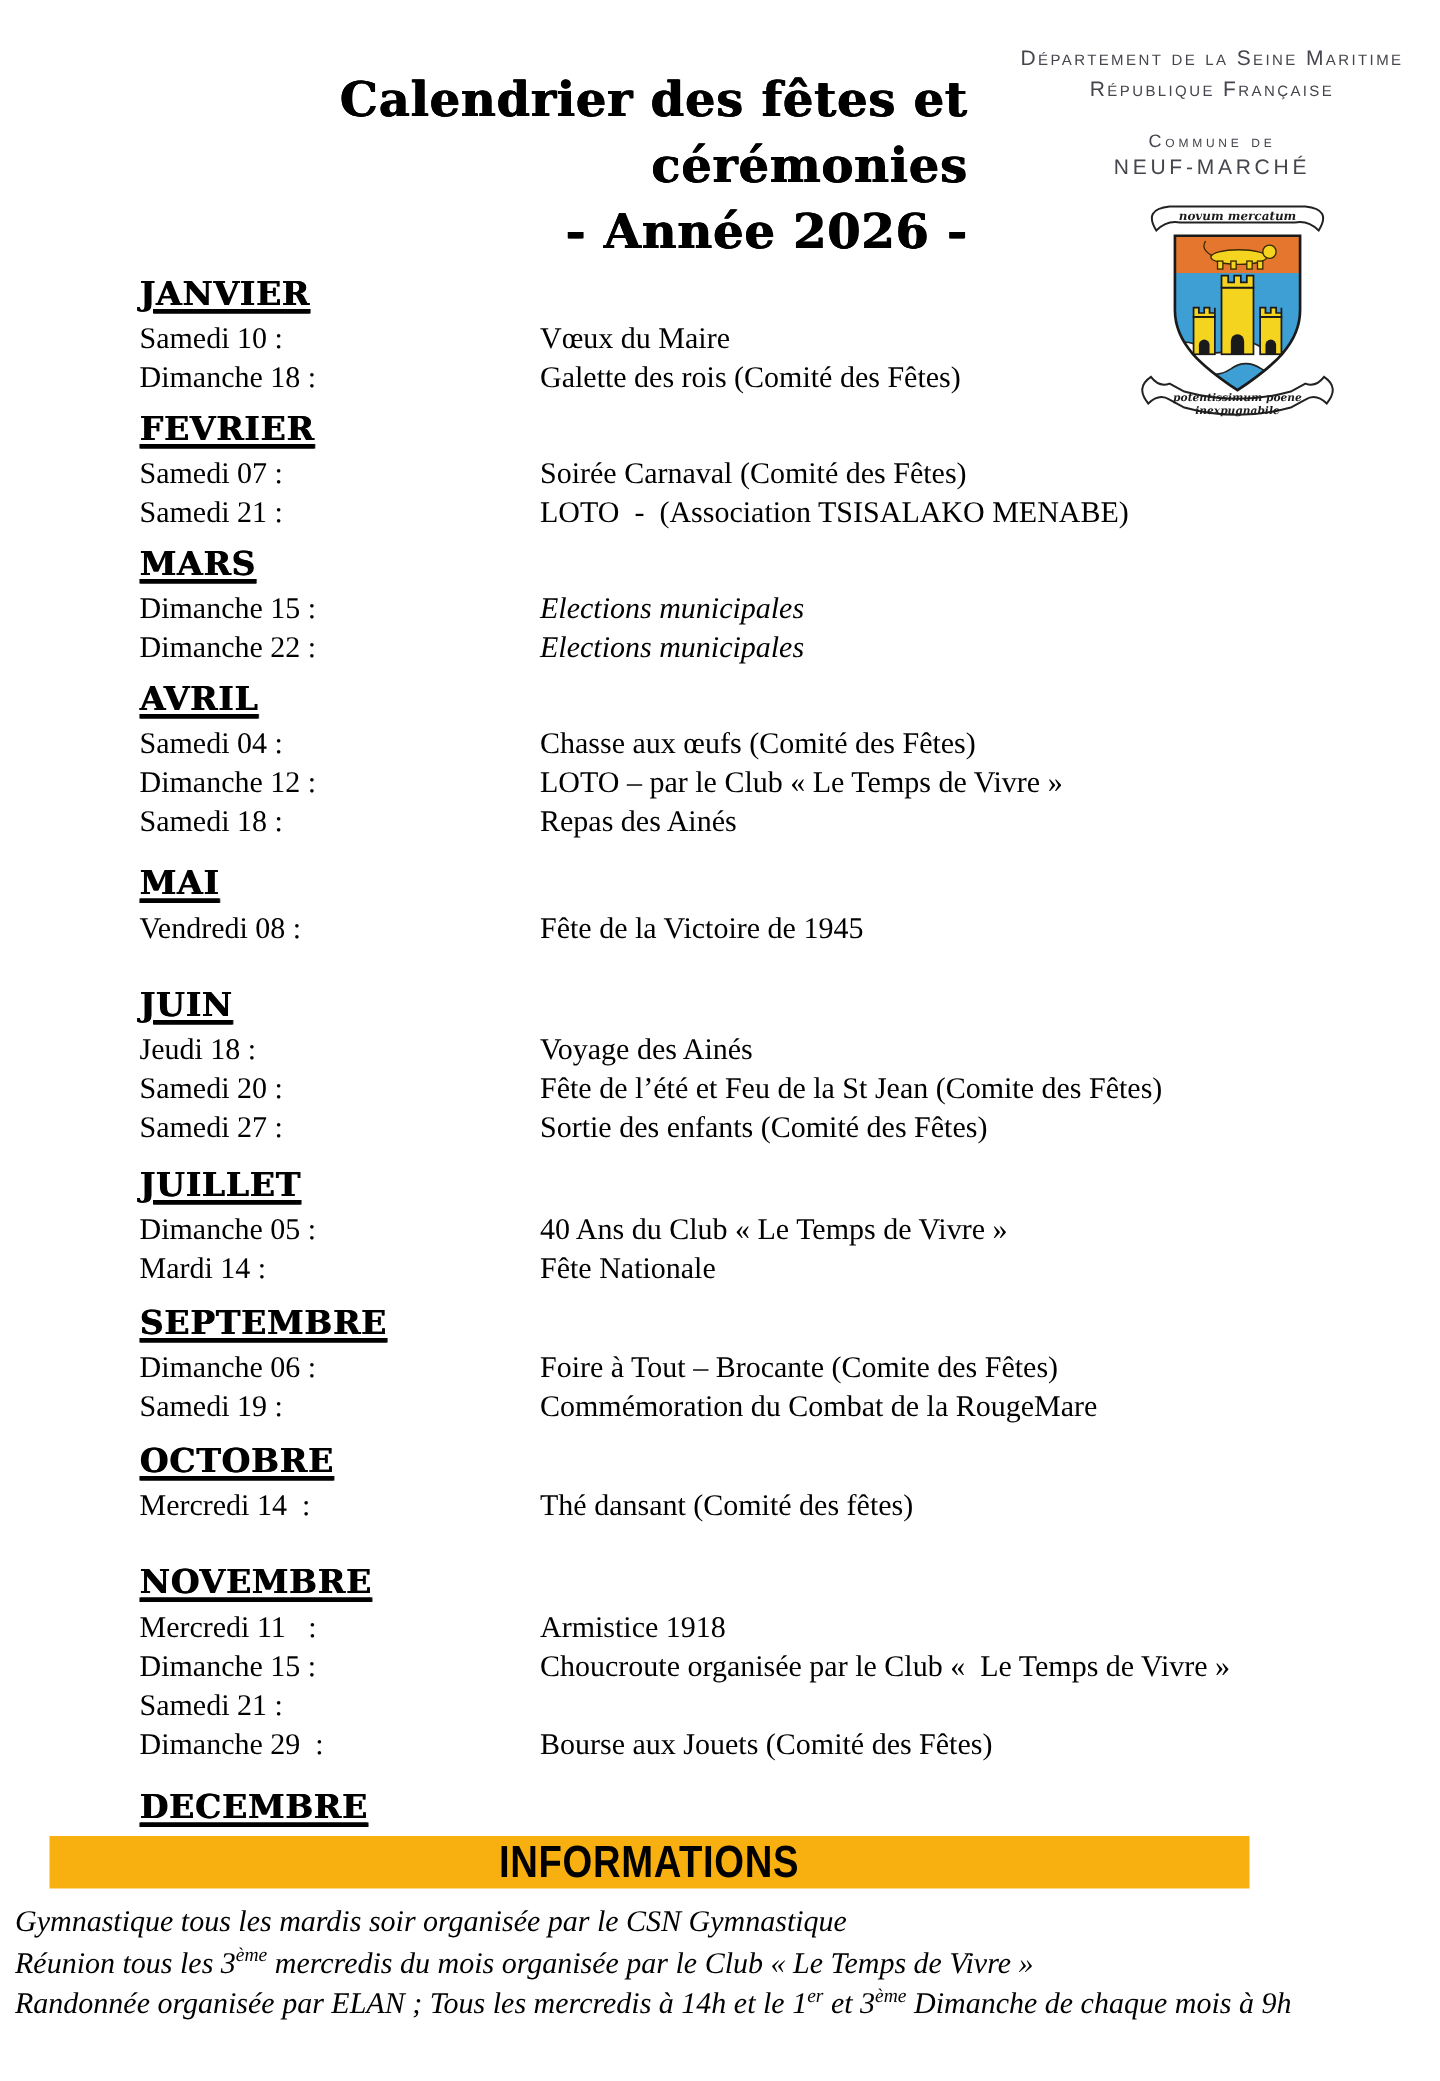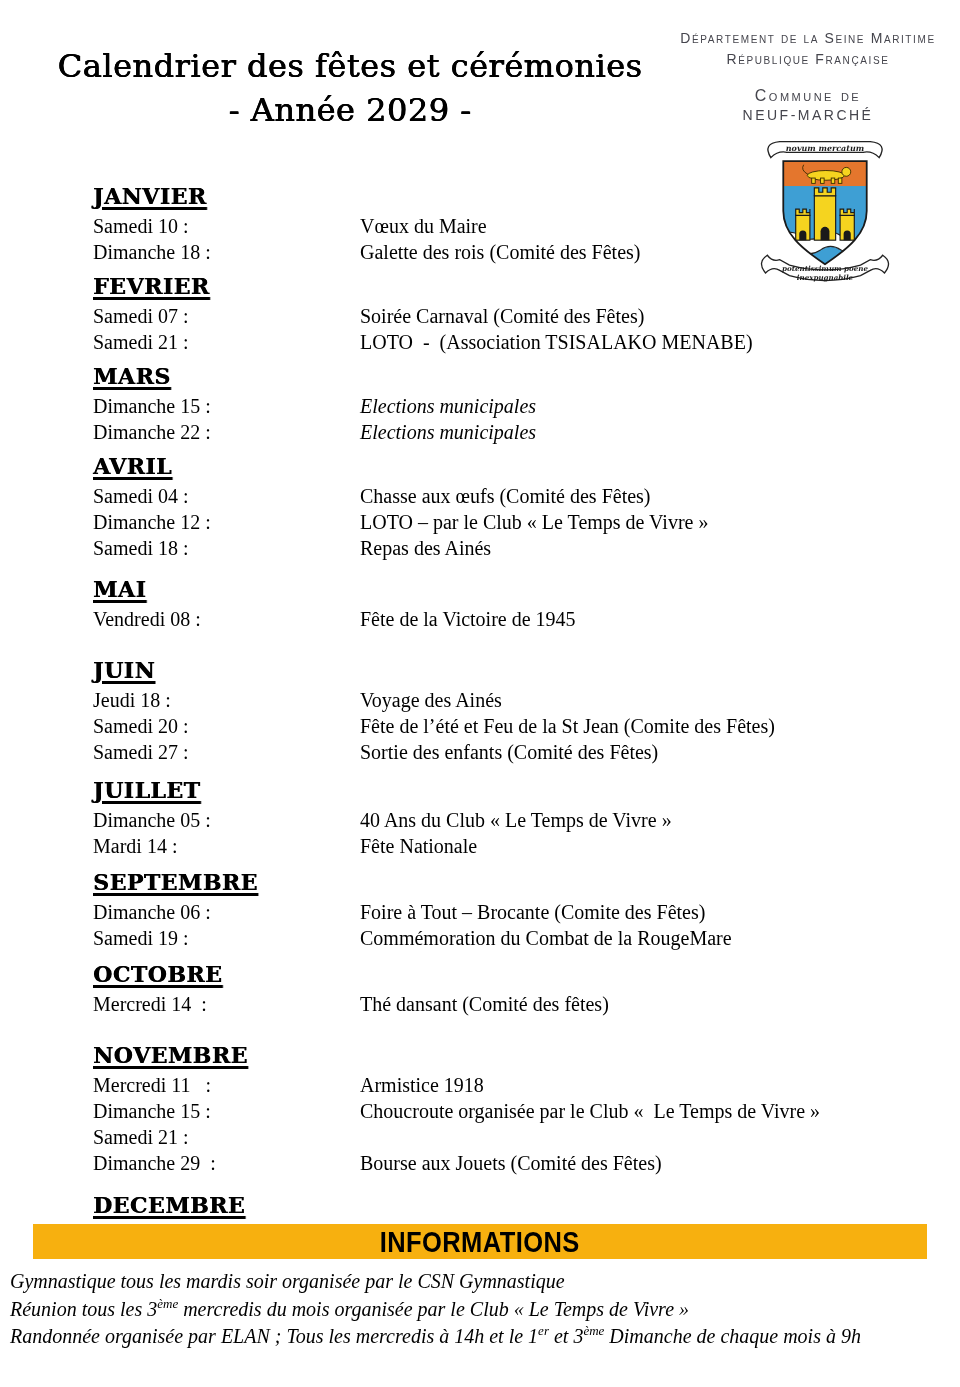--- a/index.html
+++ b/index.html
@@ -7,36 +7,36 @@
     position:relative;
     width:960px;height:1387px;
     background:#ffffff;
     overflow:hidden;
     font-family:"Liberation Serif", serif;
     color:#000;
   }
   
   .title-block{
     position:absolute;left:55px;top:44px;width:590px;
-    text-align:center;
+    text-align:right;
     font-family:"DejaVu Serif", serif;
-    font-weight:400;
+    font-weight:700;
     font-size:32px;
     line-height:44px;
     letter-spacing:.5px;
     text-shadow:.6px 0 0 #000, 0 .4px 0 #000;
   }
   .gov-block{
     position:absolute;left:668px;top:28px;width:280px;
     text-align:center;
     font-family:"Liberation Sans", sans-serif;
     color:#45454d;
   }
   .gov-line{font-variant:small-caps;font-size:14px;line-height:21px;letter-spacing:1.6px;}
-  .commune-line{font-variant:small-caps;font-size:16px;letter-spacing:2.5px;margin-top:17px;}
+  .commune-line{font-variant:small-caps;font-size:12px;letter-spacing:2.5px;margin-top:17px;}
   .commune-name{font-size:14px;letter-spacing:2.5px;margin-top:2px;}
   .crest{display:block;margin:8px 0 0 72px;}
   .crest text{font-family:"DejaVu Serif", serif;font-style:italic;font-weight:700;fill:#1c1c1c;}
   
   .calendar{position:absolute;left:93px;top:183px;width:830px;}
   .month{margin-top:8px;}
   .month:first-child{margin-top:0;}
   section[data-name="month-mai"]{margin-top:15px;}
   section[data-name="month-juin"]{margin-top:25px;}
   section[data-name="month-juillet"]{margin-top:12px;}
@@ -54,41 +54,41 @@
     text-decoration-thickness:2.5px;
     text-underline-offset:3px;
     text-shadow:.5px 0 0 #000;
   }
   .event-row{display:flex;line-height:26px;font-size:20px;font-weight:400;gap:12px;}
   .event-date{flex:0 0 255px;white-space:pre-wrap;}
   .event-label{flex:1;white-space:pre-wrap;}
   .event-label.italic{font-style:italic;}
   
   .info-banner{
-    position:absolute;left:33px;top:1224px;width:894px;height:35px;
+    position:absolute;left:33px;top:1224px;width:800px;height:35px;
     background:#F7B00F;
     display:flex;align-items:center;justify-content:center;
   }
   .info-banner-title{
     font-family:"Liberation Sans", sans-serif;
     font-weight:700;font-size:30px;letter-spacing:.5px;
     transform:scaleX(.85);transform-origin:center;
   }
   .info-lines{position:absolute;left:10px;top:1268px;width:945px;font-size:20px;line-height:27.5px;font-style:italic;}
   .info-lines p{margin:0;}
   .info-lines sup{font-size:13px;line-height:0;}
 </style>
 </head>
 <body>
 
 <div class="page" data-name="document-page">
 
   <div class="title-block" data-name="page-title-block">
     <div data-name="page-title">Calendrier des fêtes et cérémonies</div>
-    <div data-name="page-subtitle">- Année 2029 -</div>
+    <div data-name="page-subtitle">- Année 2026 -</div>
   </div>
 
   <div class="gov-block" data-name="commune-block">
     <div class="gov-line" data-name="departement-line">Département de la Seine Maritime</div>
     <div class="gov-line" data-name="republique-line">République Française</div>
     <div class="commune-line" data-name="commune-label">Commune de</div>
     <div class="commune-name" data-name="commune-name">NEUF-MARCHÉ</div>
 
     <svg class="crest" data-name="coat-of-arms-icon" width="170" height="158" viewBox="0 0 170 178" xmlns="http://www.w3.org/2000/svg">
       <defs>

